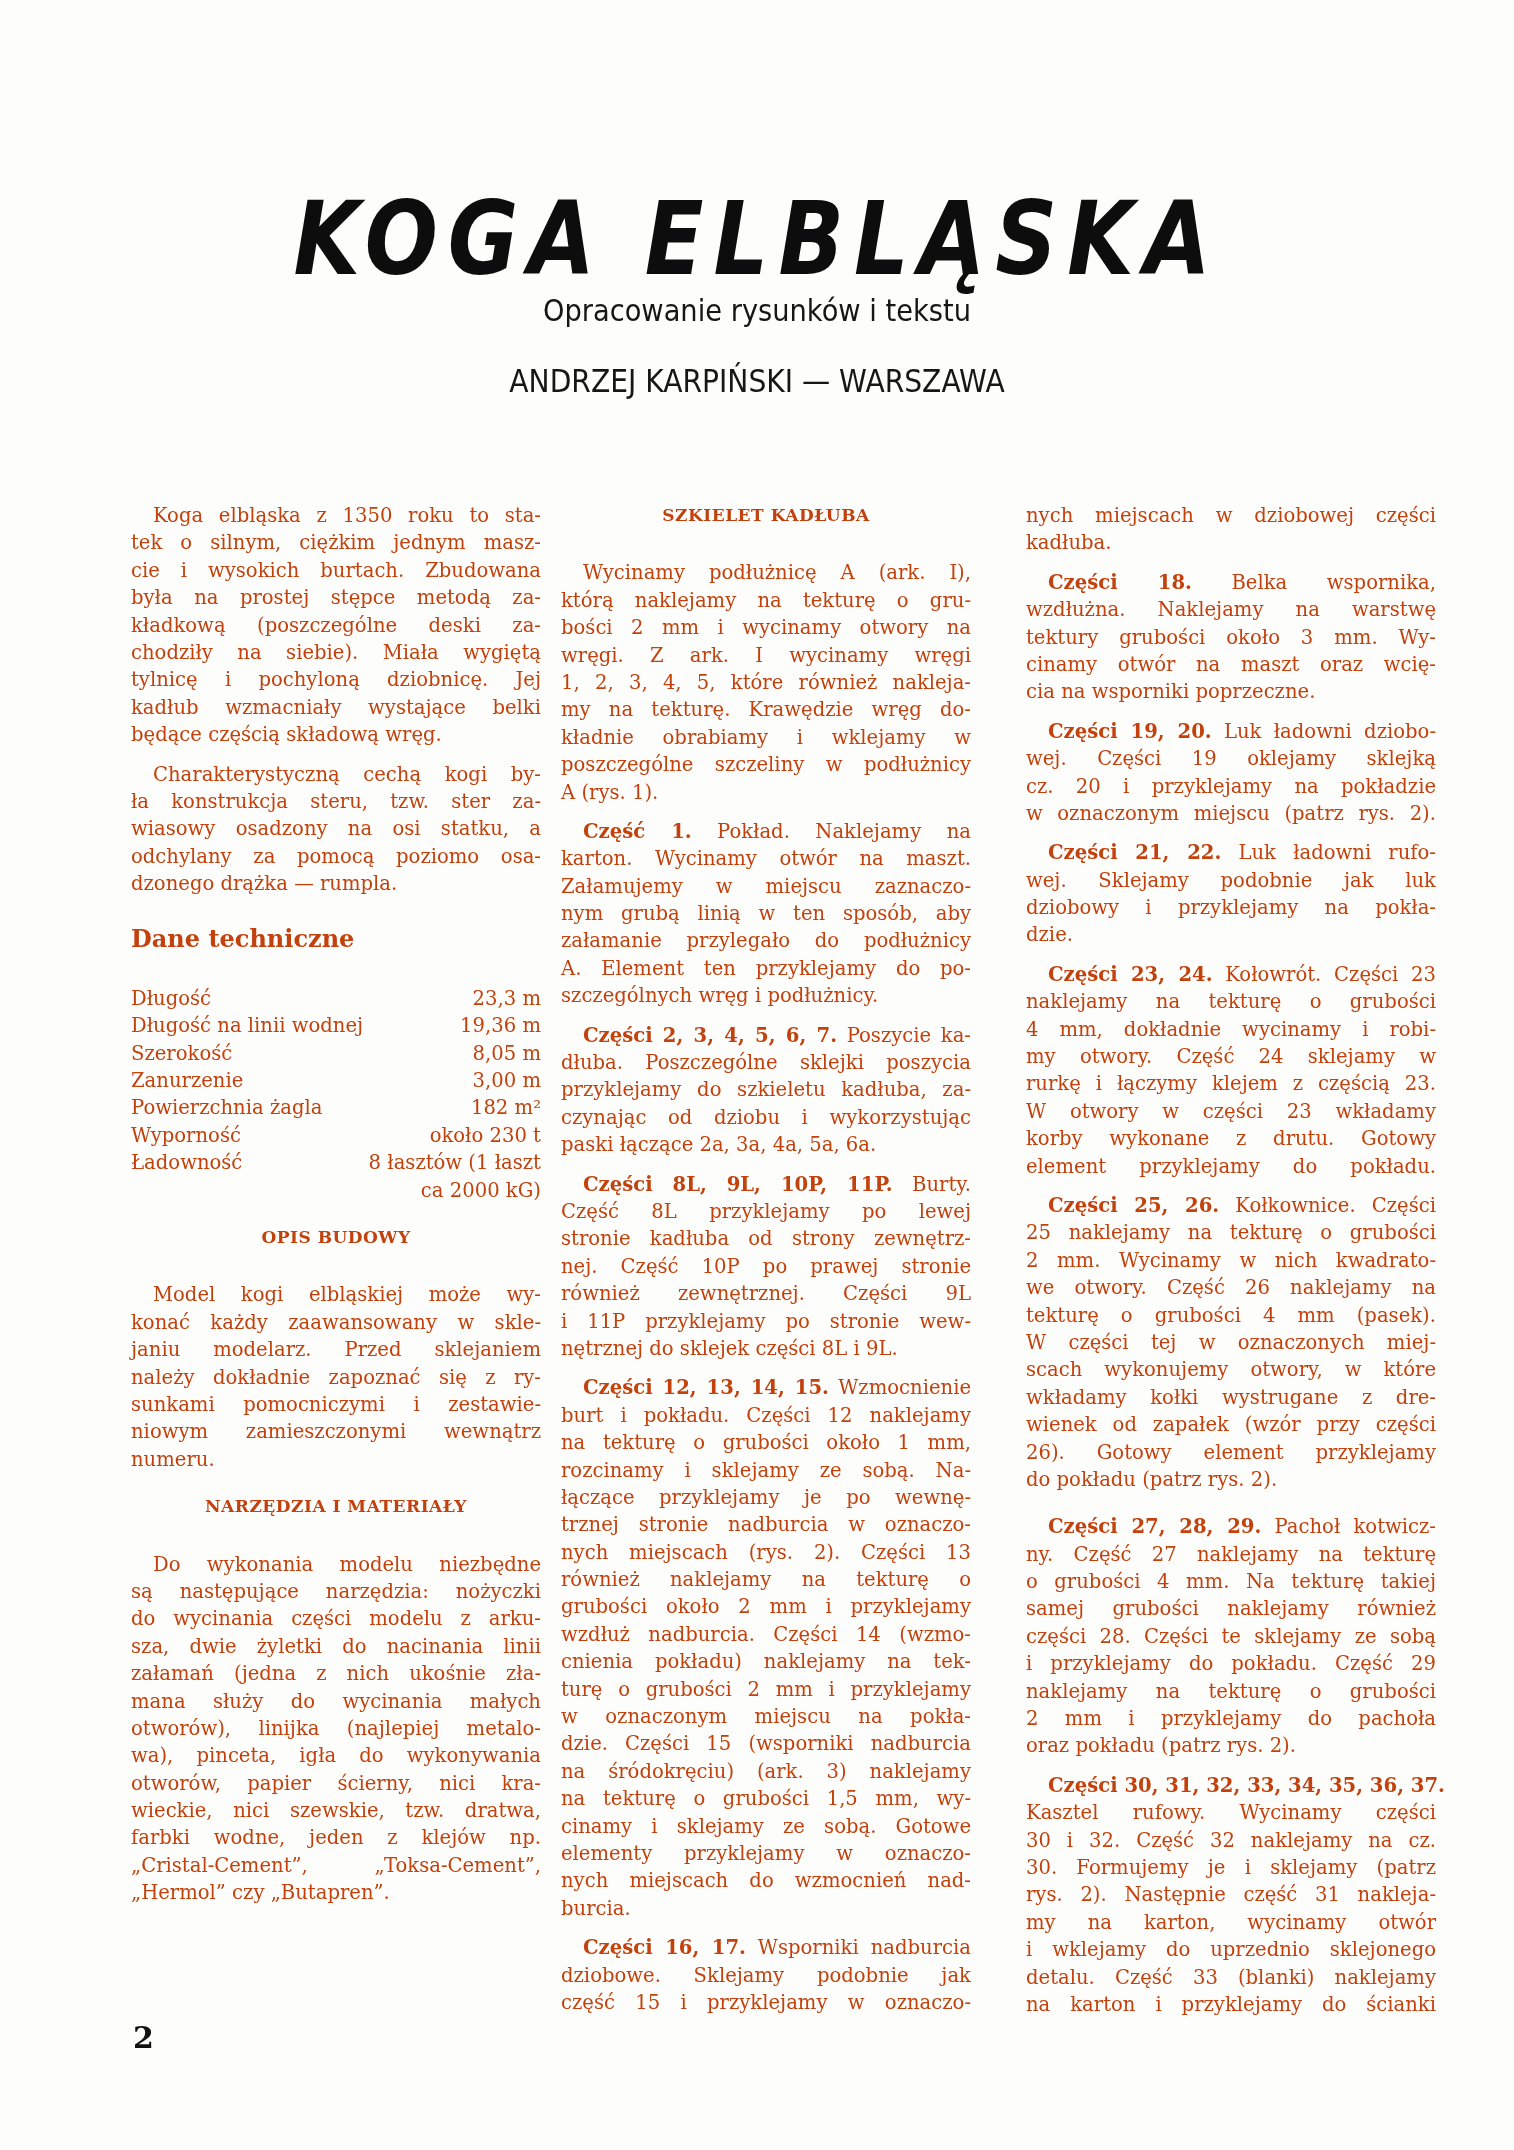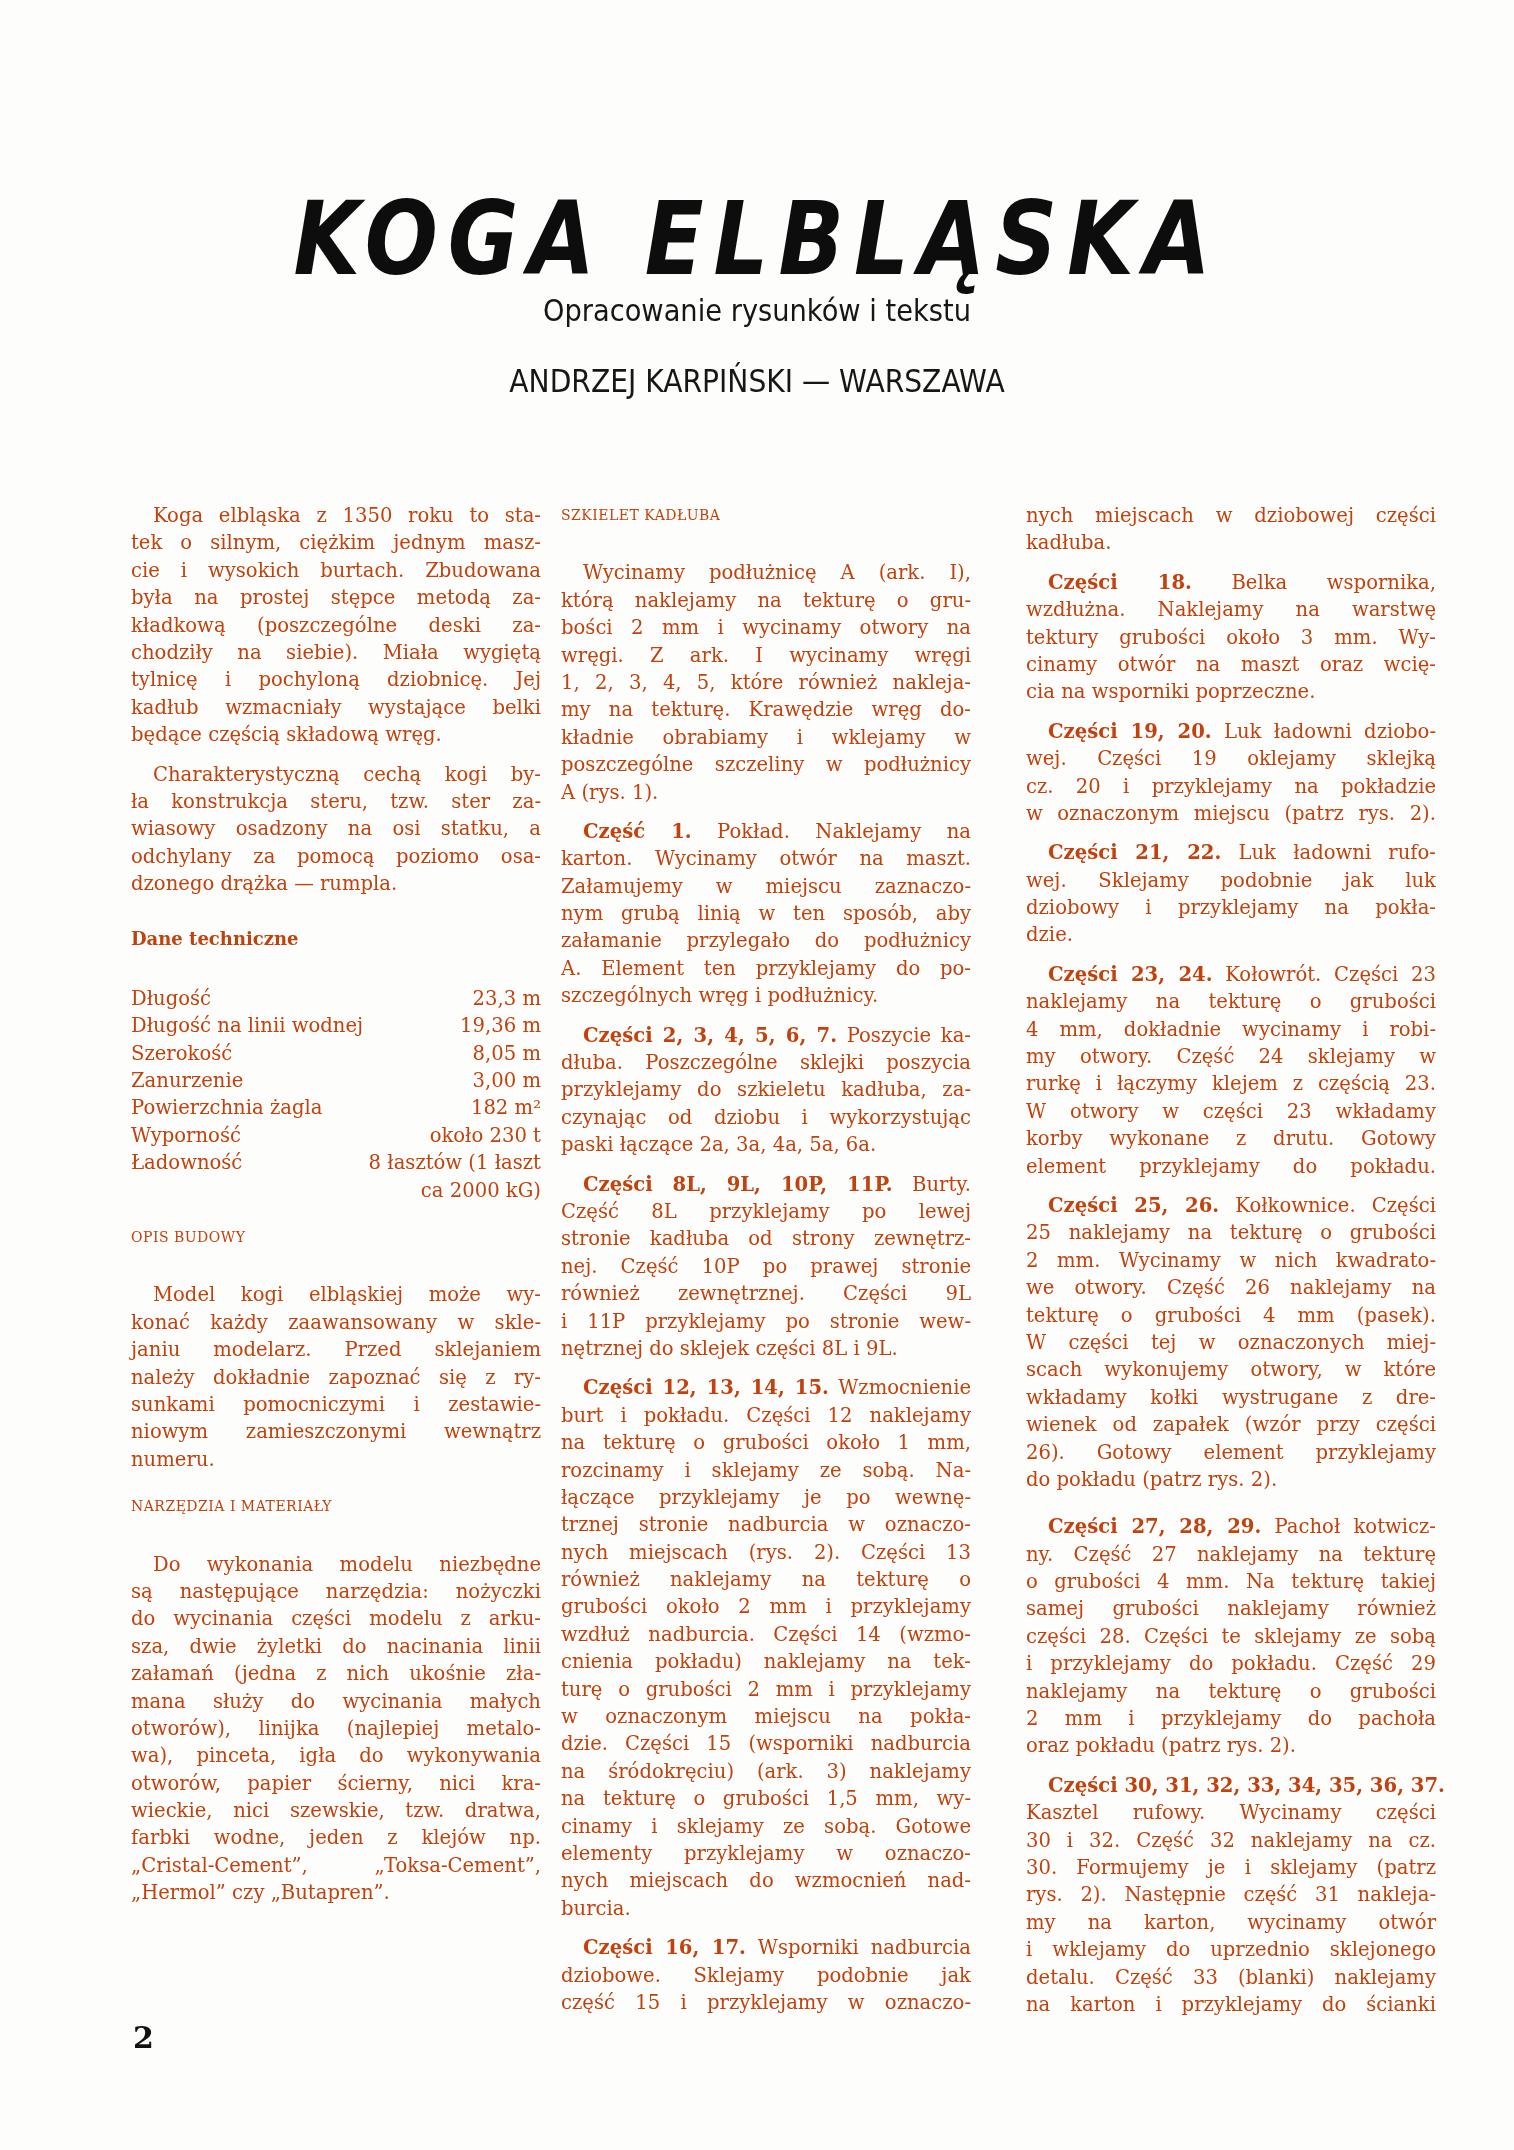--- a/index.html
+++ b/index.html
@@ -25,23 +25,23 @@
     font-family: "DejaVu Serif", serif; font-size: 19.6px; line-height: 27.4px;
     color: #c2410c;
   }
   .col1 { left: 131px; }
   .col2 { left: 561px; }
   .col3 { left: 1026px; }
   .line { display: block; text-align: justify; text-align-last: justify; white-space: nowrap; height: 27.4px; }
   .line.last { text-align-last: left; }
   .line.indent { padding-left: 22px; }
   .p { margin-bottom: 12px; }
-  .heading { font-weight: normal; font-size: 14px; text-align: left; letter-spacing: 0.5px; }
+  .heading { font-weight: bold; font-size: 17px; text-align: center; letter-spacing: 0.5px; }
   .heading-block { margin: 20px 0 30px 0; }
-  .heading-left { font-weight: bold; font-size: 18px; }
+  .heading-left { font-weight: bold; font-size: 24px; }
   b { font-weight: bold; }
   .spec { display: flex; justify-content: space-between; height: 27.4px; white-space: nowrap; }
   .spec .v { text-align: center; }
   .spec-cont { text-align: right; height: 27.4px; }
   .page-number {
     position: absolute; left: 133px; top: 2020px; font-family: "DejaVu Serif", serif;
     font-weight: bold; font-size: 30px; color: #111;
   }
 </style>
 </head>

